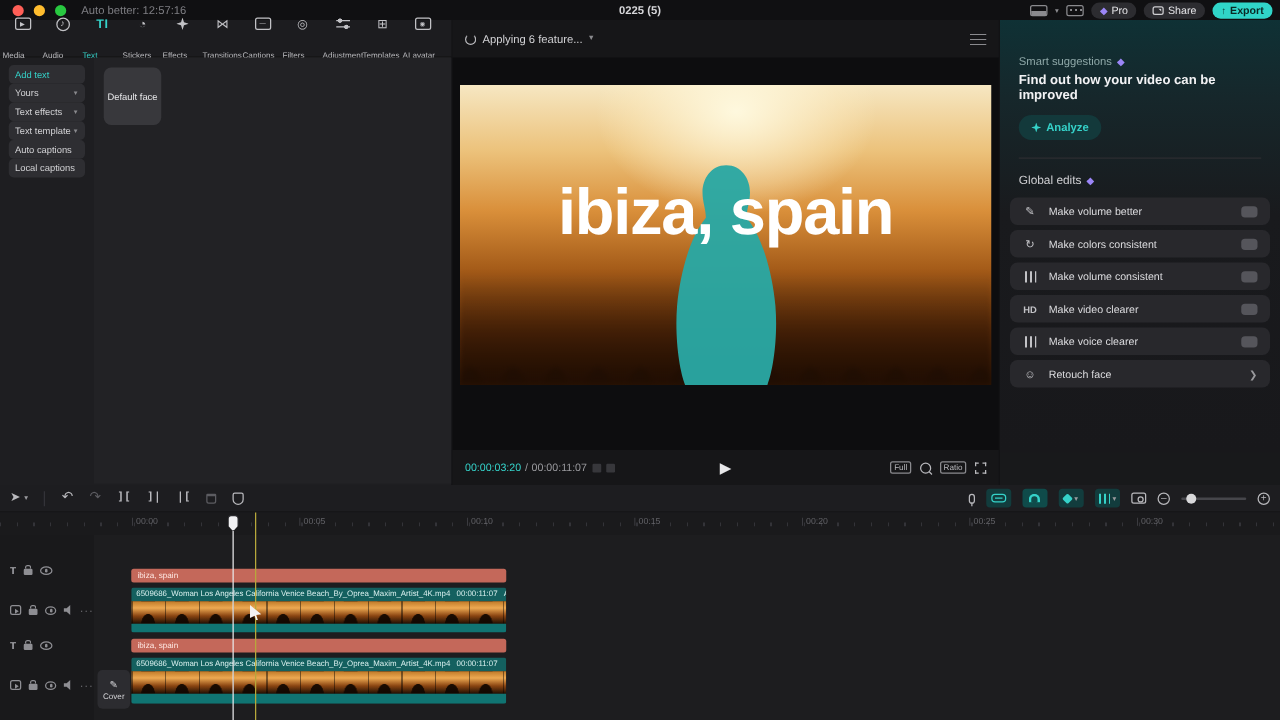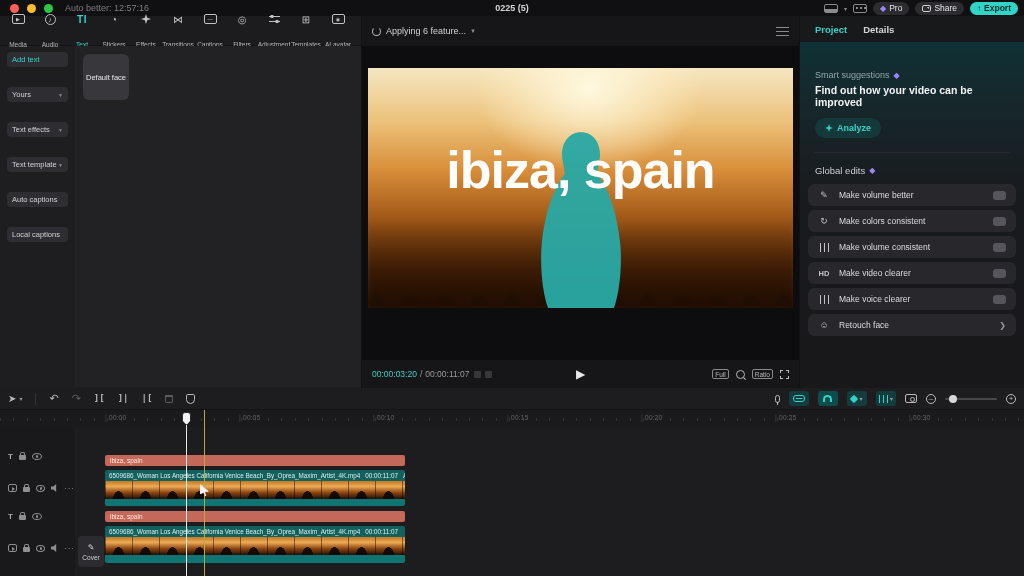--- a/index.html
+++ b/index.html
@@ -31,40 +31,40 @@
   .export-ico { font-size:8px; font-weight:bold; }
 
   
   #left-panel { position:absolute; left:0; top:16px; width:361px; height:372px; background:#1e1e21; }
   #preview-panel { position:absolute; left:362px; top:16px; width:437px; height:372px; background:#161618; }
   #right-panel { position:absolute; left:800px; top:16px; width:224px; height:372px; background:#18191b; }
 
   
   #ribbon { height:30px; background:#1c1c1f; display:flex; align-items:center; padding:0 2px;
     border-bottom:1px solid #141416; }
-  .rib-item { width:32px; display:flex; flex-direction:column; align-items:center; gap:16px; cursor:pointer; }
+  .rib-item { width:32px; display:flex; flex-direction:column; gap:16px; cursor:pointer; }
   .rib-ico { height:12px; display:flex; align-items:center; justify-content:center; font-size:10px; color:#c2c2c6; }
   .rib-label { font-size:6.5px; color:#b9b9bd; white-space:nowrap; }
   .rib-item.active .rib-ico, .rib-item.active .rib-label { color:#35d2c9; }
   .ico-box { width:13px; height:10px; border:1px solid currentColor; border-radius:2px;
     display:flex; align-items:center; justify-content:center; font-size:5px; }
   .ico-circ { width:11px; height:11px; border:1px solid currentColor; border-radius:50%;
     display:flex; align-items:center; justify-content:center; font-size:7px; }
   .ico-ti { font-size:10px; font-weight:bold; letter-spacing:0.5px; }
   .sparkle4 { display:inline-block; width:10px; height:10px; background:currentColor;
     clip-path:polygon(50% 0,62% 38%,100% 50%,62% 62%,50% 100%,38% 62%,0 50%,38% 38%); }
   .ico-sliders { width:11px; height:10px;
     background:linear-gradient(currentColor,currentColor) 0 2px/11px 1px no-repeat,
                linear-gradient(currentColor,currentColor) 0 7px/11px 1px no-repeat,
                radial-gradient(circle at 3px 2.5px,currentColor 1.5px,transparent 2px) no-repeat,
                radial-gradient(circle at 8px 7.5px,currentColor 1.5px,transparent 2px) no-repeat; }
 
   
   #left-body { display:flex; height:341px; }
-  #side-col { width:75px; padding:6px 7px; display:flex; flex-direction:column; gap:20px; }
+  #side-col { width:75px; padding:6px 7px; display:flex; flex-direction:column; gap:0; }
   .side-btn { height:15px; background:#2e2e32; border-radius:4px; display:flex; align-items:center;
     justify-content:space-between; padding:0 5px; font-size:7.5px; color:#d2d2d5; cursor:pointer; white-space:nowrap;}
   .side-btn.active { color:#35d2c9; }
   .side-chev { font-size:5px; color:#8a8a8e; }
   #left-content { flex:1; background:#222225; padding:8px; }
   .text-card { width:46px; height:46px; background:#38383c; border-radius:6px; display:flex;
     align-items:center; justify-content:center; font-size:7.5px; color:#e8e8ea; cursor:pointer; }
 
   
   #pv-header { height:30px; display:flex; align-items:center; padding:0 10px; }
@@ -356,24 +356,20 @@
     <span class="pv-right">
       <span class="tag-btn">Full</span>
       <span class="mag"></span>
       <span class="tag-btn">Ratio</span>
       <span class="expand"></span>
     </span>
   </div>
 </div>
 
 <div id="right-panel">
-  <div id="rp-tabs">
-    <span class="rp-tab active">Project</span>
-    <span class="rp-tab">Details</span>
-  </div>
   <div id="rp-body">
     <div class="smart-row">
       <span class="smart-label">Smart suggestions</span>
       <span class="gem-sm">◆</span>
     </div>
     <div class="headline">Find out how your video can be improved</div>
     <div class="analyze-btn">
       <span class="sparkle4"></span>
       <span class="analyze-label">Analyze</span>
     </div>

